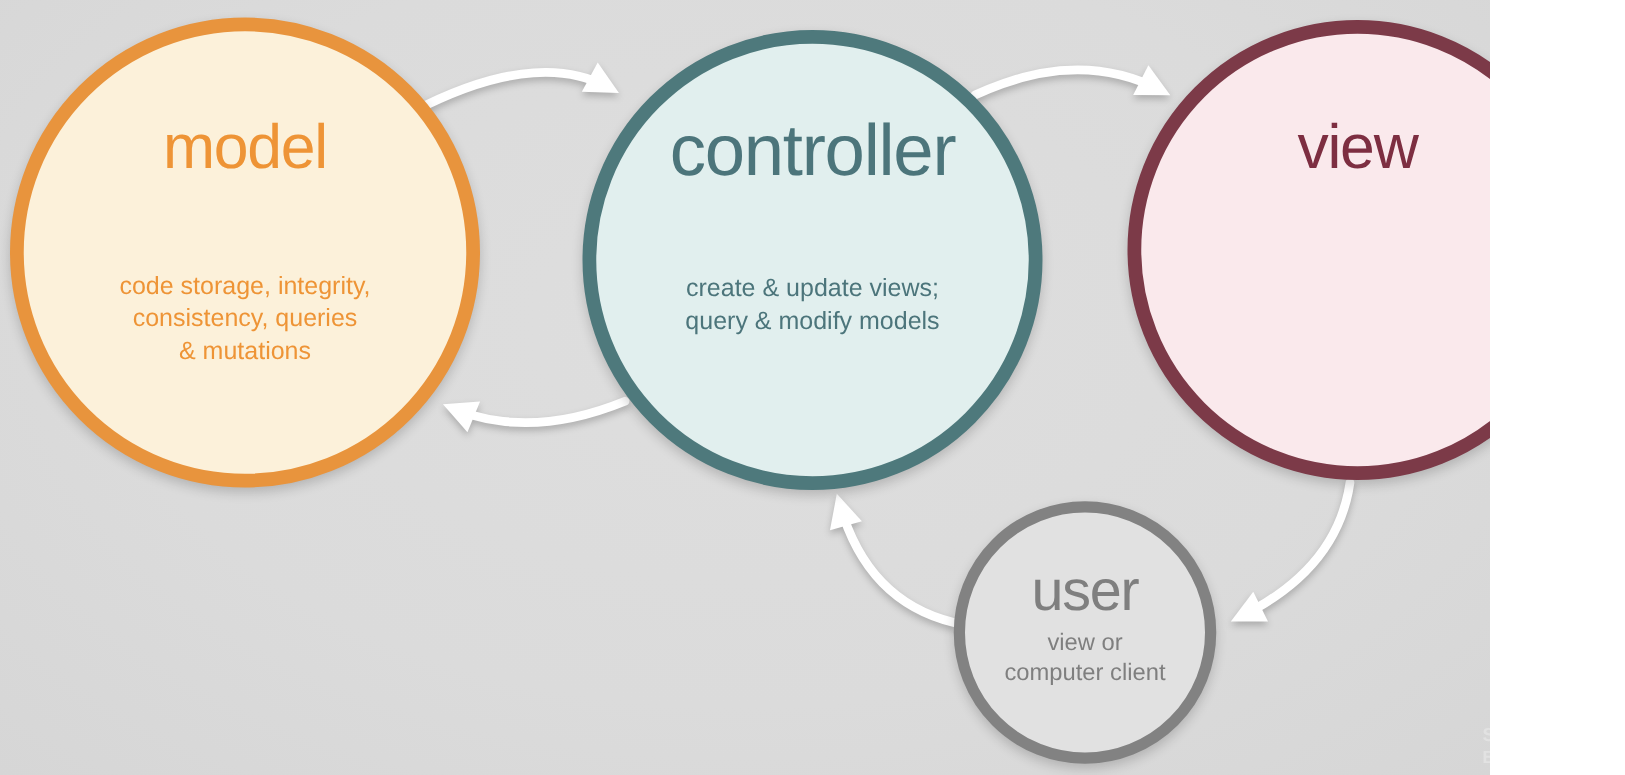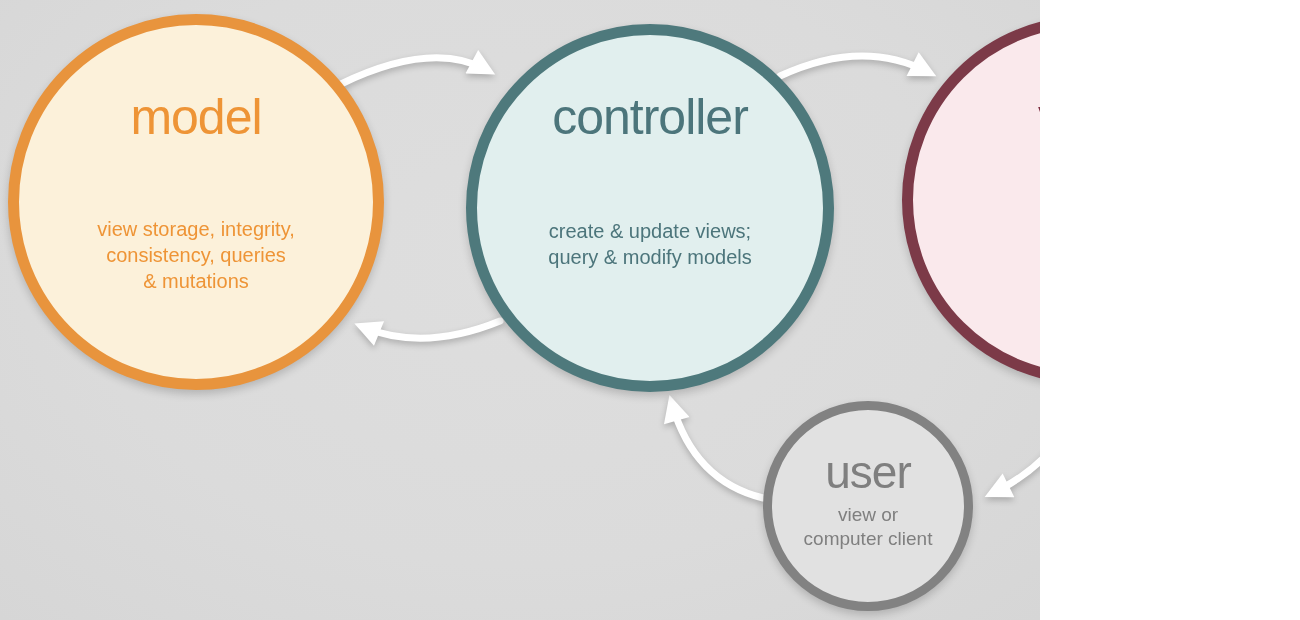--- a/index.html
+++ b/index.html
@@ -7,21 +7,21 @@
     --bg-color: #dbdbdb;
   }
   * { margin: 0; padding: 0; box-sizing: border-box; }
   html, body { background: #ffffff; }
   body {
     font-family: "Liberation Sans", "DejaVu Sans", sans-serif;
     width: 1300px; height: 620px; overflow: hidden;
   }
   .canvas {
     position: relative;
-    width: 1040px; height: 620px;
+    width: 1192px; height: 620px;
     background: radial-gradient(ellipse at 50% 42%, #dedede 0%, var(--bg-color) 60%, #d6d6d6 100%);
     overflow: hidden;
   }
   svg.arrows {
     position: absolute; left: 0; top: 0;
     width: 1300px; height: 620px;
     display: block;
   }
   .arrowset path {
     stroke: var(--arrow-color);
@@ -48,21 +48,21 @@
   .circle .desc {
     position: absolute; left: 0; width: 100%;
   }
   .circle .desc div { white-space: nowrap; }
 
   #node-model    { left: 8px;   top: 14px;  width: 376px; height: 376px; border-width: 11px; }
   #node-model .title { top: 67px; font-size: 50px; }
   #node-model .desc  { top: 191px; font-size: 20px; line-height: 26px; }
 
   #node-controller { left: 466px; top: 24px; width: 368px; height: 368px; border-width: 11px; }
-  #node-controller .title { top: 57px; font-size: 50px; }
+  #node-controller .title { top: 57px; font-size: 58px; }
   #node-controller .desc  { top: 183px; font-size: 20px; line-height: 26px; }
 
   #node-view     { left: 902px; top: 16px;  width: 368px; height: 368px; border-width: 11px; }
   #node-view .title { top: 65px; font-size: 50px; }
   #node-view .desc  { top: 203px; font-size: 20px; line-height: 26px; }
 
   #node-user     { left: 763px; top: 401px; width: 210px; height: 210px; border-width: 9px; }
   #node-user .title { top: 39px; font-size: 46px; }
   #node-user .desc  { top: 93px;  font-size: 19px; line-height: 24px; }
 
@@ -98,21 +98,21 @@
       <path d="M780,76 Q862,38 928,72" marker-end="url(#ah)"></path>
       <path d="M500,321 Q424,352 363,327" marker-end="url(#ah)"></path>
       <path d="M1080,386 Q1070,455 993,493" marker-end="url(#ah)"></path>
       <path d="M763,498 Q694,481 672,404" marker-end="url(#ah)"></path>
     </g>
   </svg>
 
   <div class="circle" id="node-model" style="border-color: rgb(232, 148, 61); background-color: rgb(252, 241, 218); color: rgb(238, 148, 54);">
     <div class="title">model</div>
     <div class="desc">
-      <div>view storage, integrity,</div>
+      <div>code storage, integrity,</div>
       <div>consistency, queries</div>
       <div>&amp; mutations</div>
     </div>
   </div>
 
   <div class="circle" id="node-controller" style="border-color: rgb(78, 121, 124); background-color: rgb(225, 239, 238); color: rgb(76, 117, 123);">
     <div class="title">controller</div>
     <div class="desc">
       <div>create &amp; update views;</div>
       <div>query &amp; modify models</div>

